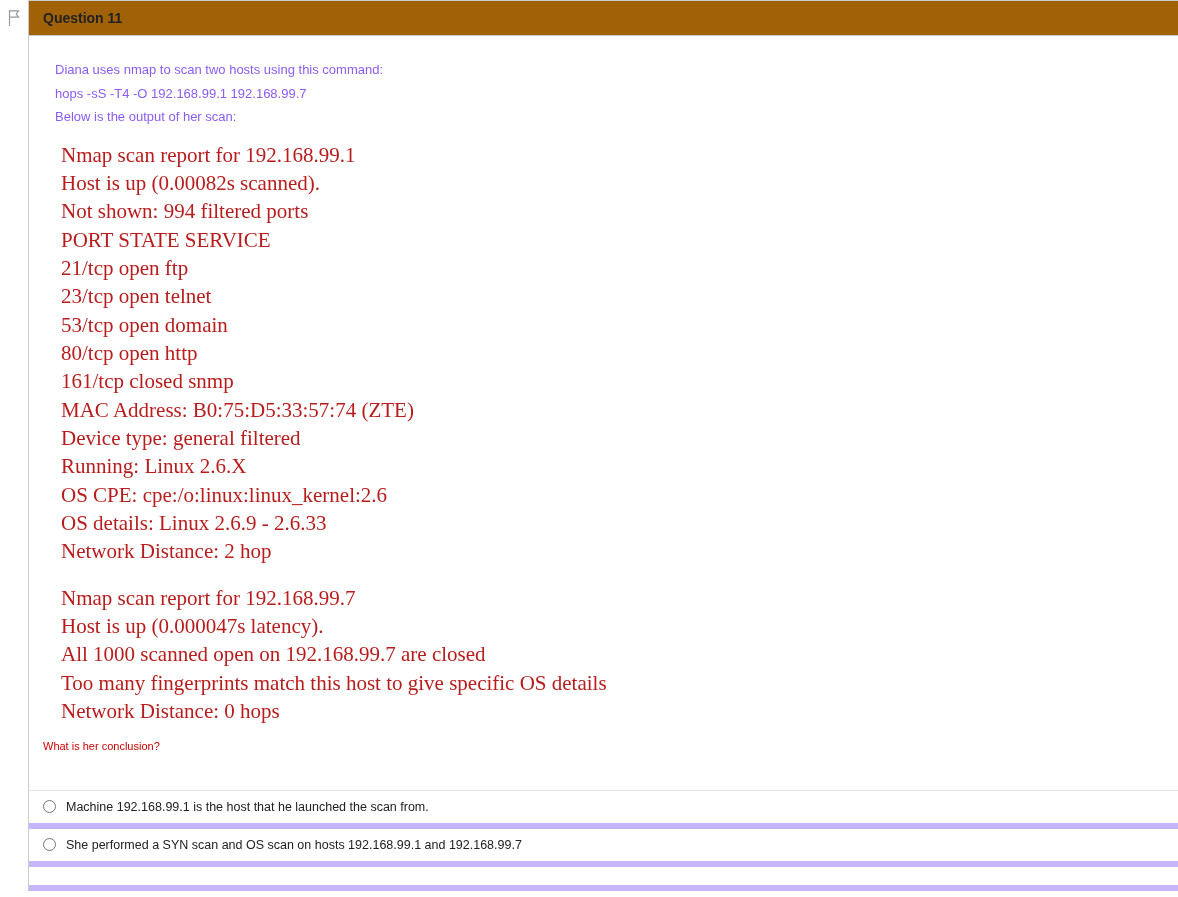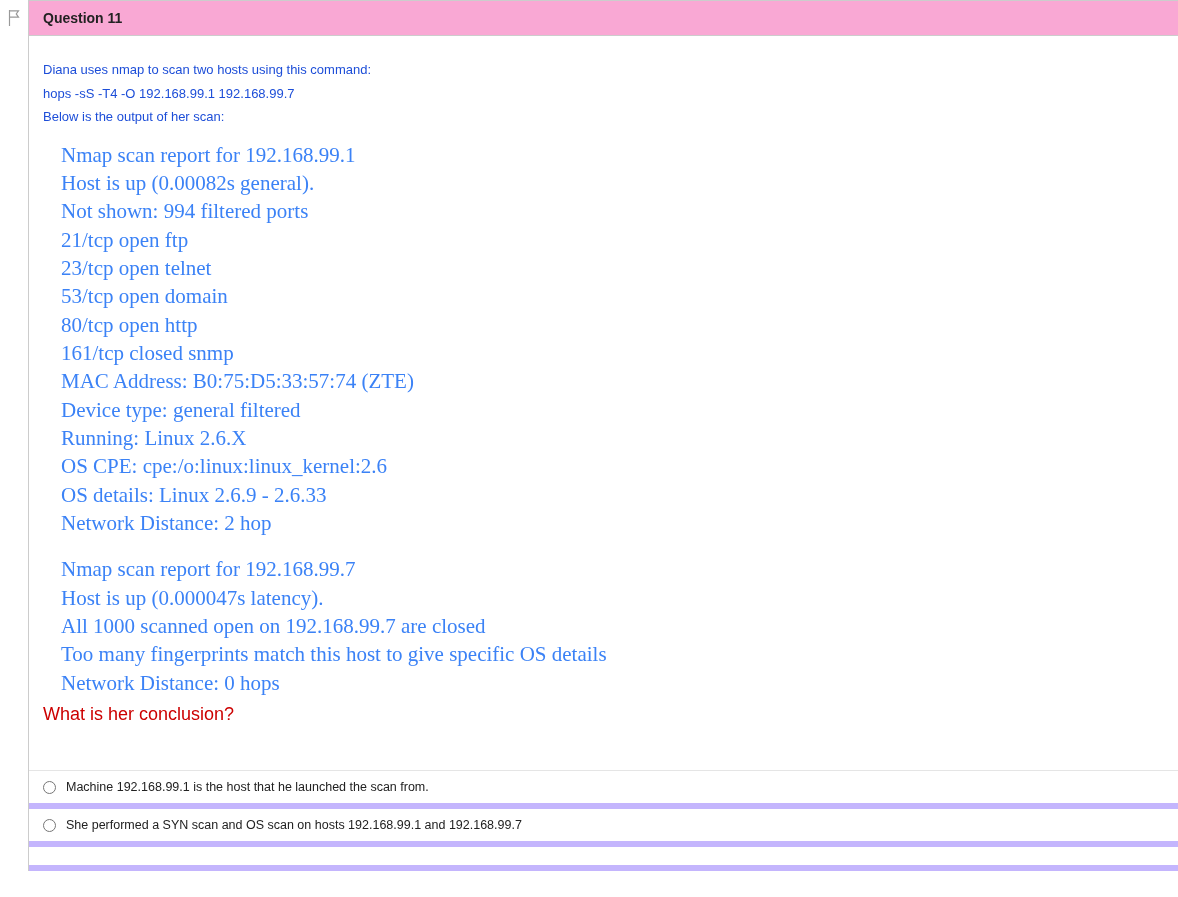--- a/index.html
+++ b/index.html
@@ -2,27 +2,27 @@
 <html><head>
 <meta charset="utf-8">
 <style>
   * { box-sizing: border-box; }
   html, body { margin: 0; padding: 0; background: #fff; font-family: "Segoe UI", Arial, sans-serif; color: #222; }
   .page { width: 1178px; min-height: 897px; background: #fff; }
   .left-gutter { position: absolute; top: 0; left: 0; width: 28px; height: 100%; }
   .flag-box { width: 20px; height: 24px; margin: 6px 4px; display: flex; align-items: center; justify-content: center; }
   .flag-box svg { width: 16px; height: 18px; }
   .main-col { margin-left: 28px; border-left: 1px solid #ccc; }
-  .q-header { border-top: 1px solid #ccc; border-bottom: 1px solid #ccc; background: #f9a8d4; padding: 9px 14px; font-weight: 700; font-size: 14px; }
+  .q-header { border-top: 1px solid #ccc; border-bottom: 1px solid #ccc; background: #a16207; padding: 9px 14px; font-weight: 700; font-size: 14px; }
   .q-body { padding: 20px 14px 8px 14px; font-size: 13px; line-height: 1.5; }
-  .intro-line { margin: 4px 0; color: #1d4ed8; }
-  .report-block { margin: 14px 0 4px 18px; font-family: "Times New Roman", Times, serif; font-size: 21px; line-height: 1.35; color: #3b82f6; }
+  .intro-line { margin: 4px 12px; color: #8b5cf6; }
+  .report-block { margin: 14px 0 4px 18px; font-family: "Times New Roman", Times, serif; font-size: 21px; line-height: 1.35; color: #b91c1c; }
   .report-line { margin: 0; }
   .report-gap { height: 18px; }
-  .prompt { color: #c00; margin-top: 4px; font-size: 18px; }
+  .prompt { color: #c00; margin-top: 13px; font-size: 11px; }
   .answers { margin-top: 16px; border-top: 1px solid #e5e5e5; }
   .answer-row { border-bottom: 6px solid #c4b5fd; padding: 9px 14px; display: flex; align-items: center; gap: 10px; font-size: 12.5px; }
   .answer-row input[type=radio] { margin: 0; }
   .answer-row label { cursor: pointer; }
 </style>
 </head>
 <body>
 
 <div class="page" style="position:relative;">
   <div class="left-gutter">
@@ -36,22 +36,23 @@
     <div class="q-header">
       <span>Question 11</span>
     </div>
     <div class="q-body">
       <p class="intro-line">Diana uses nmap to scan two hosts using this command:</p>
       <p class="intro-line">hops -sS -T4 -O 192.168.99.1 192.168.99.7</p>
       <p class="intro-line">Below is the output of her scan:</p>
 
       <div class="report-block">
         <p class="report-line">Nmap scan report for 192.168.99.1</p>
-        <p class="report-line">Host is up (0.00082s general).</p>
+        <p class="report-line">Host is up (0.00082s scanned).</p>
         <p class="report-line">Not shown: 994 filtered ports</p>
+        <p class="report-line">PORT STATE SERVICE</p>
         <p class="report-line">21/tcp open ftp</p>
         <p class="report-line">23/tcp open telnet</p>
         <p class="report-line">53/tcp open domain</p>
         <p class="report-line">80/tcp open http</p>
         <p class="report-line">161/tcp closed snmp</p>
         <p class="report-line">MAC Address: B0:75:D5:33:57:74 (ZTE)</p>
         <p class="report-line">Device type: general filtered</p>
         <p class="report-line">Running: Linux 2.6.X</p>
         <p class="report-line">OS CPE: cpe:/o:linux:linux_kernel:2.6</p>
         <p class="report-line">OS details: Linux 2.6.9 - 2.6.33</p>

